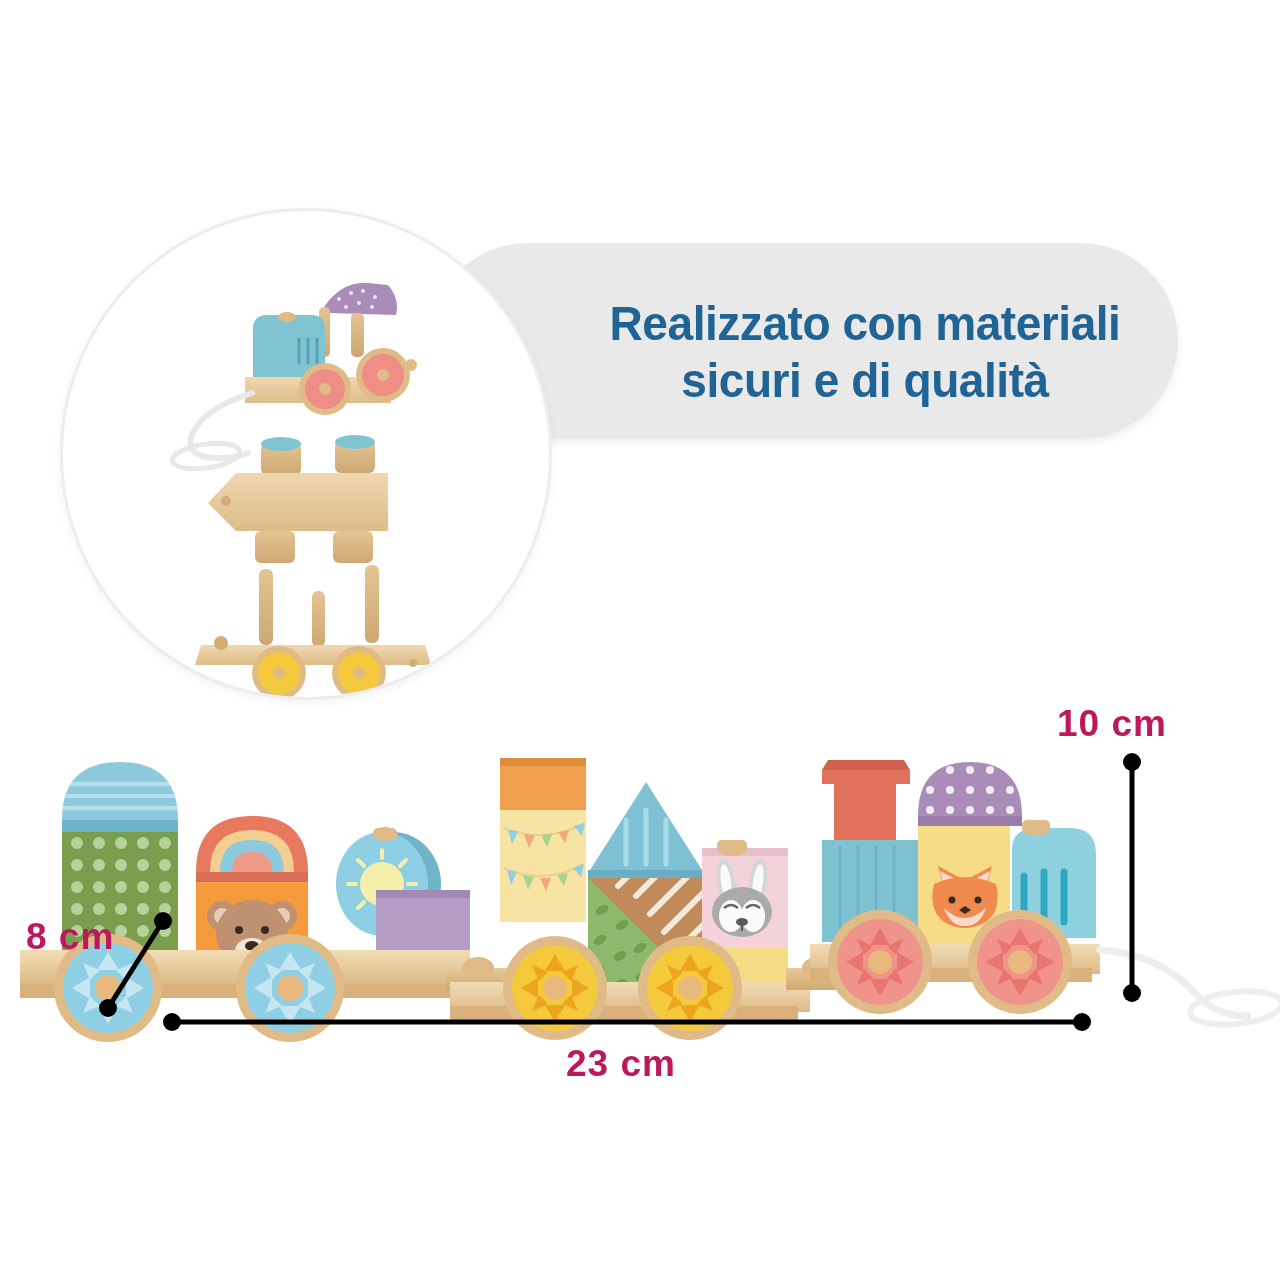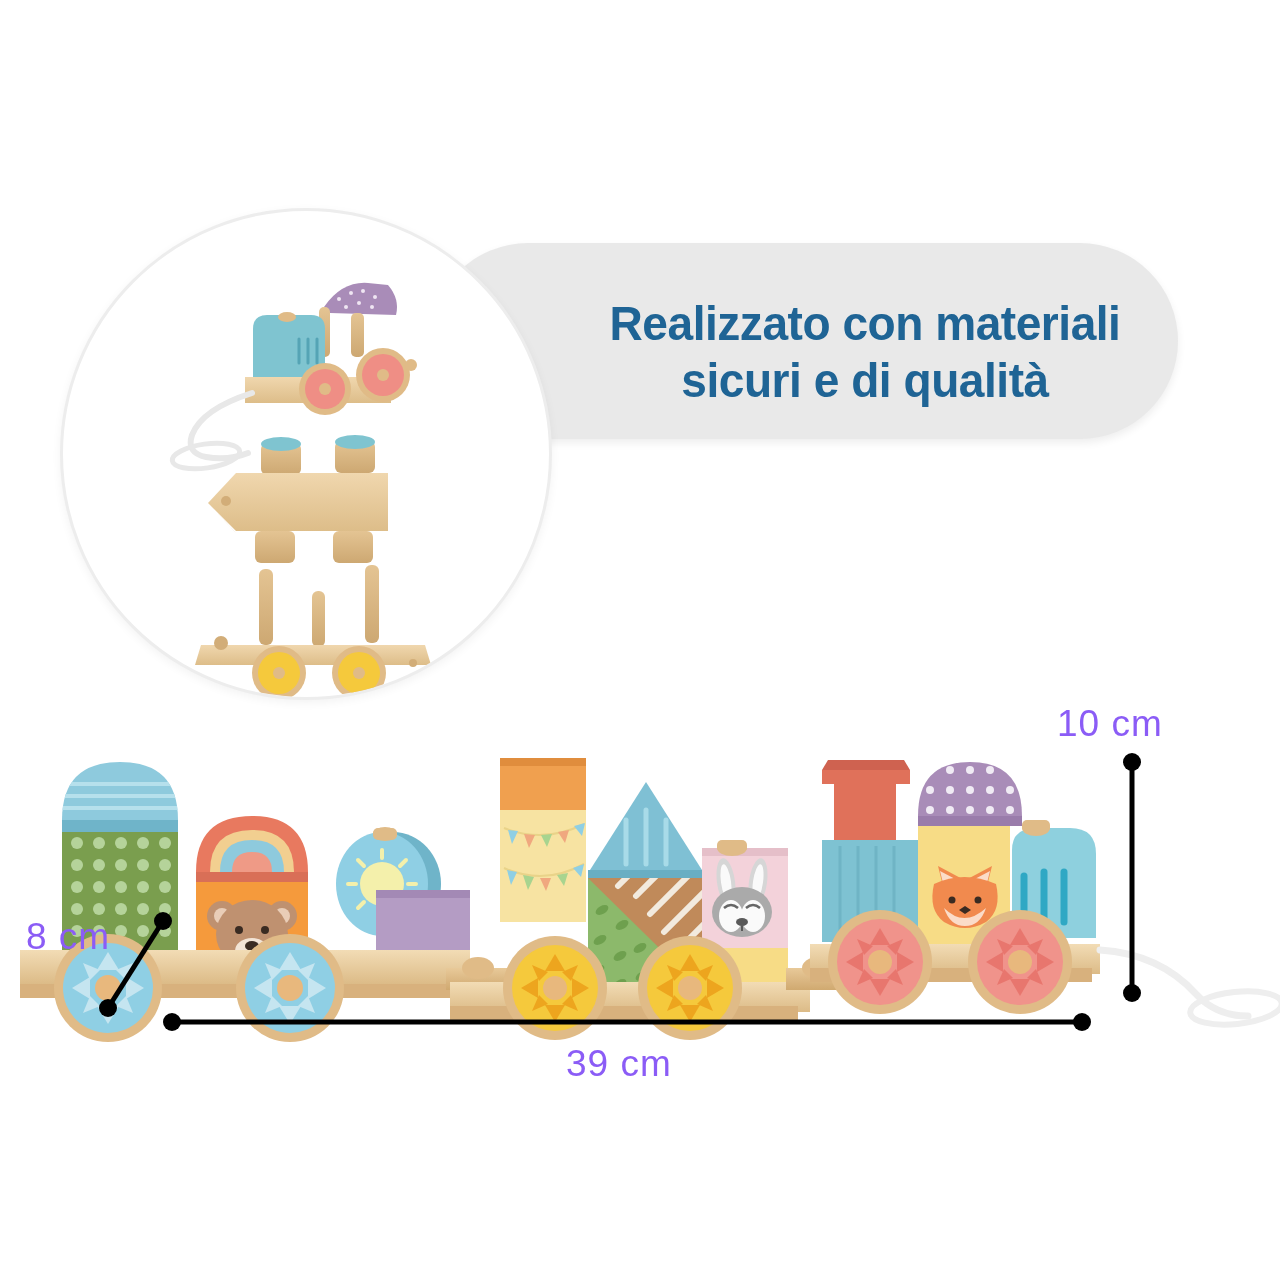--- a/index.html
+++ b/index.html
@@ -48,23 +48,23 @@
     overflow: hidden;
   }
   .inset-svg { position: absolute; left: 0; top: 0; }
 
   
   .train-wrap { position: absolute; left: 0; top: 700px; width: 1280px; height: 360px; }
 
   
   .dim-label {
     position: absolute;
-    color: #8b5cf6;
+    color: #be185d;
     font-size: 37px;
-    font-weight: normal;
+    font-weight: bold;
     letter-spacing: 1px;
     white-space: nowrap;
   }
   .dim-7   { left: 26px;  top: 916px; }
   .dim-39  { left: 566px; top: 1043px; }
   .dim-10  { left: 1057px; top: 703px; }
   .dim-svg { position: absolute; left: 0; top: 0; pointer-events: none; }
 </style>
 </head>
 <body>
@@ -507,16 +507,16 @@
     </g>
 
     <g>
       <line x1="1132" y1="762" x2="1132" y2="993" stroke="#000" stroke-width="5"></line>
       <circle cx="1132" cy="762" r="9" fill="#000"></circle>
       <circle cx="1132" cy="993" r="9" fill="#000"></circle>
     </g>
   </svg>
 
   <div class="dim-label dim-7">8 cm</div>
-  <div class="dim-label dim-39">39 cm</div>
+  <div class="dim-label dim-39">23 cm</div>
   <div class="dim-label dim-10">10 cm</div>
 
 </div>
 
 </body></html>

